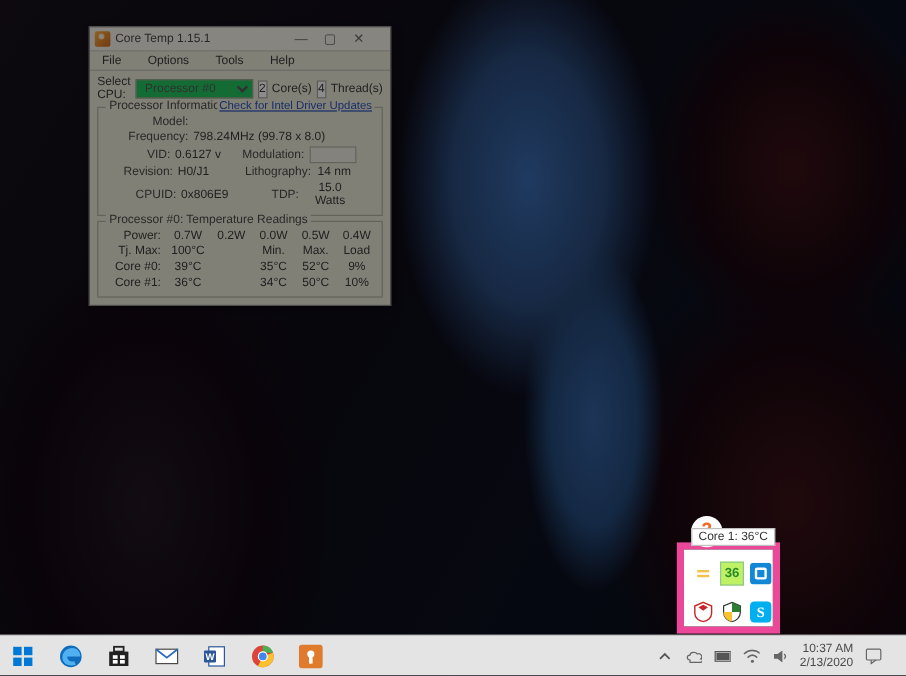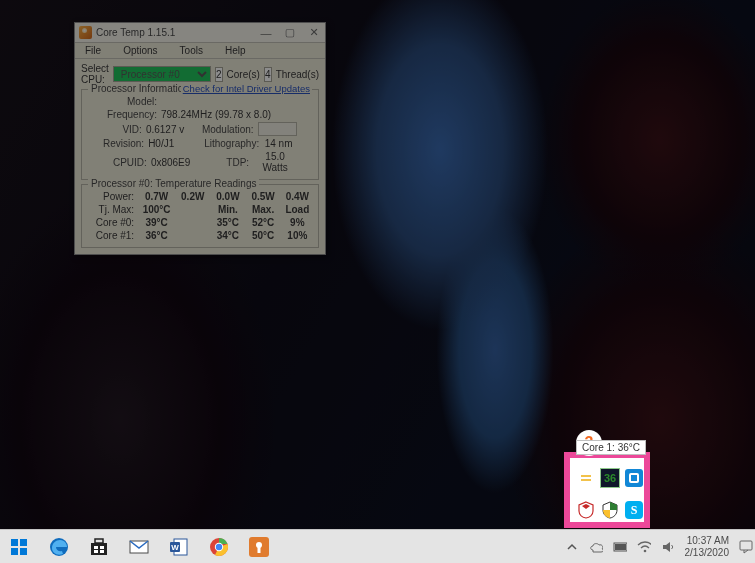--- a/index.html
+++ b/index.html
@@ -34,21 +34,21 @@
     width: 252px;
     background: #ece9d8;
     border: 1px solid #8c8c8c;
     font-size: 10px;
     color: #3a3a3a;
     box-shadow: 2px 2px 6px rgba(0,0,0,0.4);
   }
   .titlebar {
     display: flex; align-items: center;
     height: 20px;
-    padding: 0 3px 0 4px;
+    padding: 0 18px 0 4px;
     background: #f4f2ea;
     border-bottom: 1px solid #c2c0b6;
   }
   .titlebar .app-icon {
     width: 13px; height: 13px;
     background: linear-gradient(135deg,#ffb347,#d2691e);
     border-radius: 2px; margin-right: 4px;
     position: relative;
   }
   .titlebar .app-icon::after {
@@ -91,21 +91,21 @@
   .info-row .lbl { width:58px; text-align:right; padding-right:4px; color:#4a4a4a;}
   .info-row .val { flex:1; }
   .info-row .lbl2 { width:56px; text-align:right; padding-right:4px; color:#4a4a4a;}
   .info-row .val2 { width:54px;text-align:center; }
   .mod-box { height:14px; width:54px; border:1px solid #b4b2a6; background:#efede2;}
   .driver-link { font-size:9.5px; color:#2a52be; text-decoration:underline; cursor:pointer;}
   .fieldset .top-right { position:absolute; right:6px; top:-7px; background:#ece9d8; padding:0 2px;}
 
   .temp-head { display:flex; font-size:10px; margin:2px 0;}
   .temp-head .lbl { width:56px; text-align:right; padding-right:4px;}
-  .col { text-align:center;font-weight:bold; }
+  .col { text-align:center; }
   .c-pw { width:40px; }
   .c-a { width:38px; } .c-b { width:38px; } .c-c { width:38px; } .c-d { width:36px; }
 
   
   .step-badge {
     position:absolute;
     left: 6px; top: -28px;
     width: 26px; height:26px; border-radius:50%;
     background:#fff; color:#f36a21;
     display:flex; align-items:center; justify-content:center;
@@ -141,21 +141,21 @@
   
   .taskbar {
     position:absolute; left:0; right:0; bottom:0;
     height:34px; background:#e4e4e4;
     display:flex; align-items:center;
     border-top:1px solid #c5c5c5;
     z-index:30;
   }
   .task-left { display:flex; align-items:center; gap:6px; padding-left:2px;}
   .tbtn { width:34px; height:34px; display:flex; align-items:center; justify-content:center; }
-  .task-right { margin-left:auto; display:flex; align-items:center; gap:10px; padding-right:2px; color:#5a5a5a;}
+  .task-right { margin-left:auto; display:flex; align-items:center; gap:10px; padding-right:20px; color:#5a5a5a;}
   .sys-icon { width:14px; height:14px; display:flex; align-items:center; justify-content:center; font-size:11px;}
   .clock { text-align:right; font-size:10px; line-height:12px; color:#4a4a4a;}
   .clock div:first-child { font-size:10px;}
 
   
   svg { display:block; }
 </style>
 </head>
 <body>
 
@@ -266,21 +266,21 @@
   <div class="tooltip">Core 1: 36°C</div>
   <div class="tray-popup">
     <div class="tray-grid">
       <div class="ticon">
         <svg width="16" height="16">
             <rect width="16" height="16" fill="#fff"></rect>
             <rect x="3" y="5" width="10" height="2" fill="#f2c24b"></rect>
             <rect x="3" y="9" width="10" height="2" fill="#f2c24b"></rect>
           </svg>
       </div>
-      <div class="ticon" style="background:#0f172a;border:1px solid #8ec98b;color:#2a8a2a;font-weight:600;">36</div>
+      <div class="ticon" style="background:#bef264;border:1px solid #8ec98b;color:#2a8a2a;font-weight:600;">36</div>
       <div class="ticon">
         <svg width="18" height="18">
             <rect width="18" height="18" rx="3" fill="#1287d6"></rect>
             <rect x="4" y="4" width="10" height="10" rx="2" fill="#fff"></rect>
             <rect x="6" y="6" width="6" height="6" fill="#1287d6"></rect>
           </svg>
       </div>
       <div class="ticon">
         <svg width="18" height="18">
             <path d="M9 1 L16 4 V10 C16 14 12.5 16.5 9 17 C5.5 16.5 2 14 2 10 V4 Z" fill="#fff" stroke="#c62828" stroke-width="1.2"></path>

